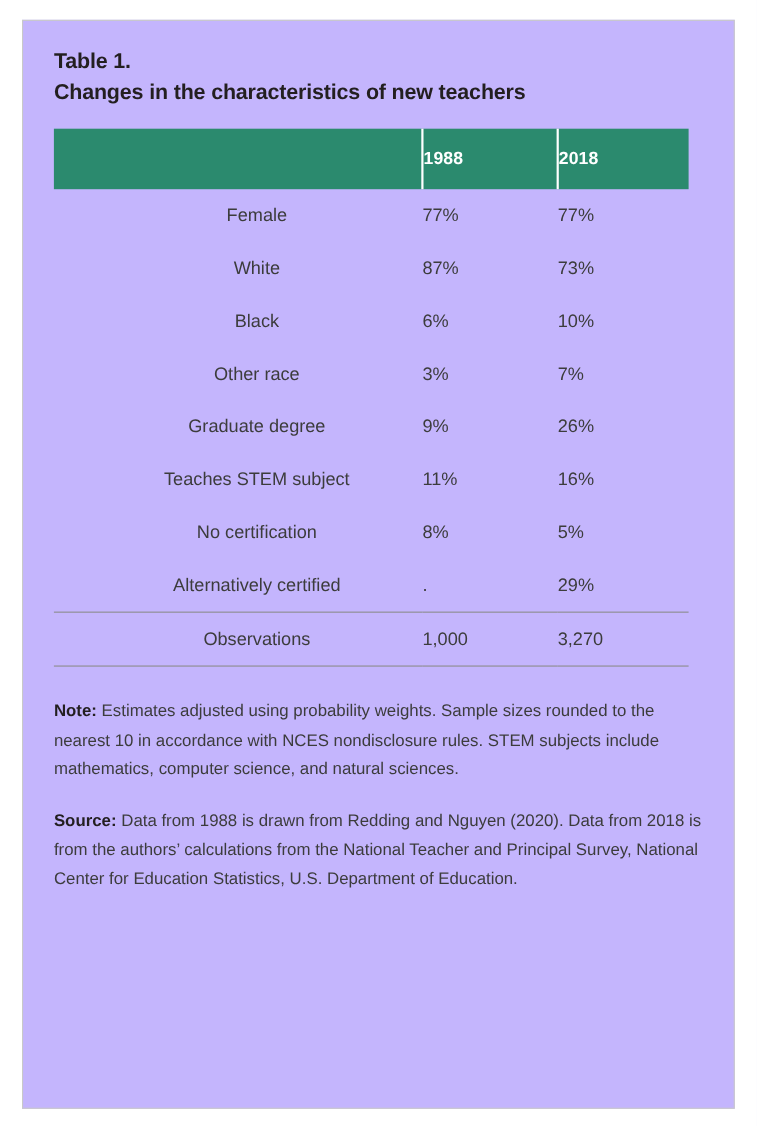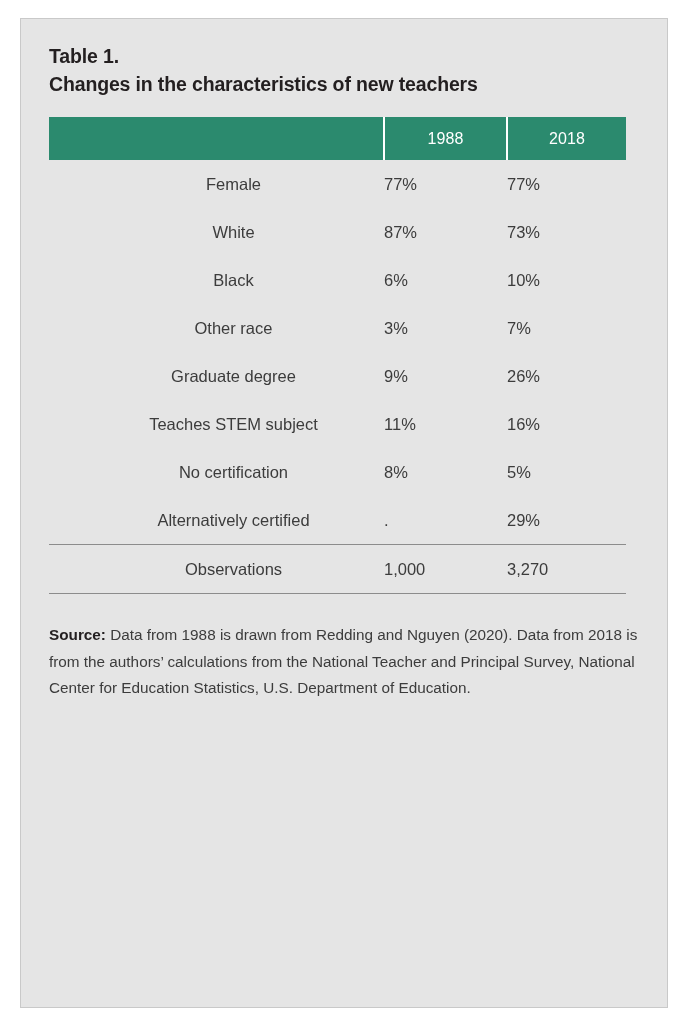--- a/index.html
+++ b/index.html
@@ -15,21 +15,21 @@
   }
 
   .figure-card {
     position: absolute;
     left: 20px;
     top: 18px;
     width: 648px;
     height: 990px;
     box-sizing: border-box;
     border: 1px solid #c9c9c9;
-    background: #e5e5e5;
+    background: #c4b5fd;
   }
 
   .card-inner {
     padding: 24px 24px 0 28px;
   }
 
   
   .title-block {
     color: #231f20;
     font-weight: bold;
@@ -50,24 +50,24 @@
     table-layout: fixed;
   }
   .stat-table col.c-label { width: 335px; }
   .stat-table col.c-v1    { width: 123px; }
   .stat-table col.c-v2    { width: 119px; }
 
   .stat-table thead th {
     background: #2b8a6e;
     color: #ffffff;
     font-size: 16px;
-    font-weight: normal;
-    height: 43px;
+    font-weight: bold;
+    height: 55px;
     padding: 0;
-    text-align: center;
+    text-align: left;
     vertical-align: middle;
     letter-spacing: 0.1px;
   }
   .stat-table thead th.th-blank {
     border-right: 2px solid #ffffff;
   }
   .stat-table thead th.th-y1 {
     border-right: 2px solid #ffffff;
   }
 
@@ -175,17 +175,18 @@
         </tr>
         <tr class="row-total">
           <td class="cell-label">Observations</td>
           <td class="cell-value">1,000</td>
           <td class="cell-value">3,270</td>
         </tr>
       </tbody>
     </table>
 
     <div class="notes-block">
+      <p class="note-para"><span class="note-lead">Note:</span><span> Estimates adjusted using probability weights. Sample sizes rounded to the nearest 10 in accordance with NCES nondisclosure rules. STEM subjects include mathematics, computer science, and natural sciences.</span></p>
       <p class="note-para"><span class="note-lead">Source:</span><span> Data from 1988 is drawn from Redding and Nguyen (2020). Data from 2018 is from the authors’ calculations from the National Teacher and Principal Survey, National Center for Education Statistics, U.S. Department of Education.</span></p>
     </div>
 
   </div>
 </div>
 
 </body></html>

